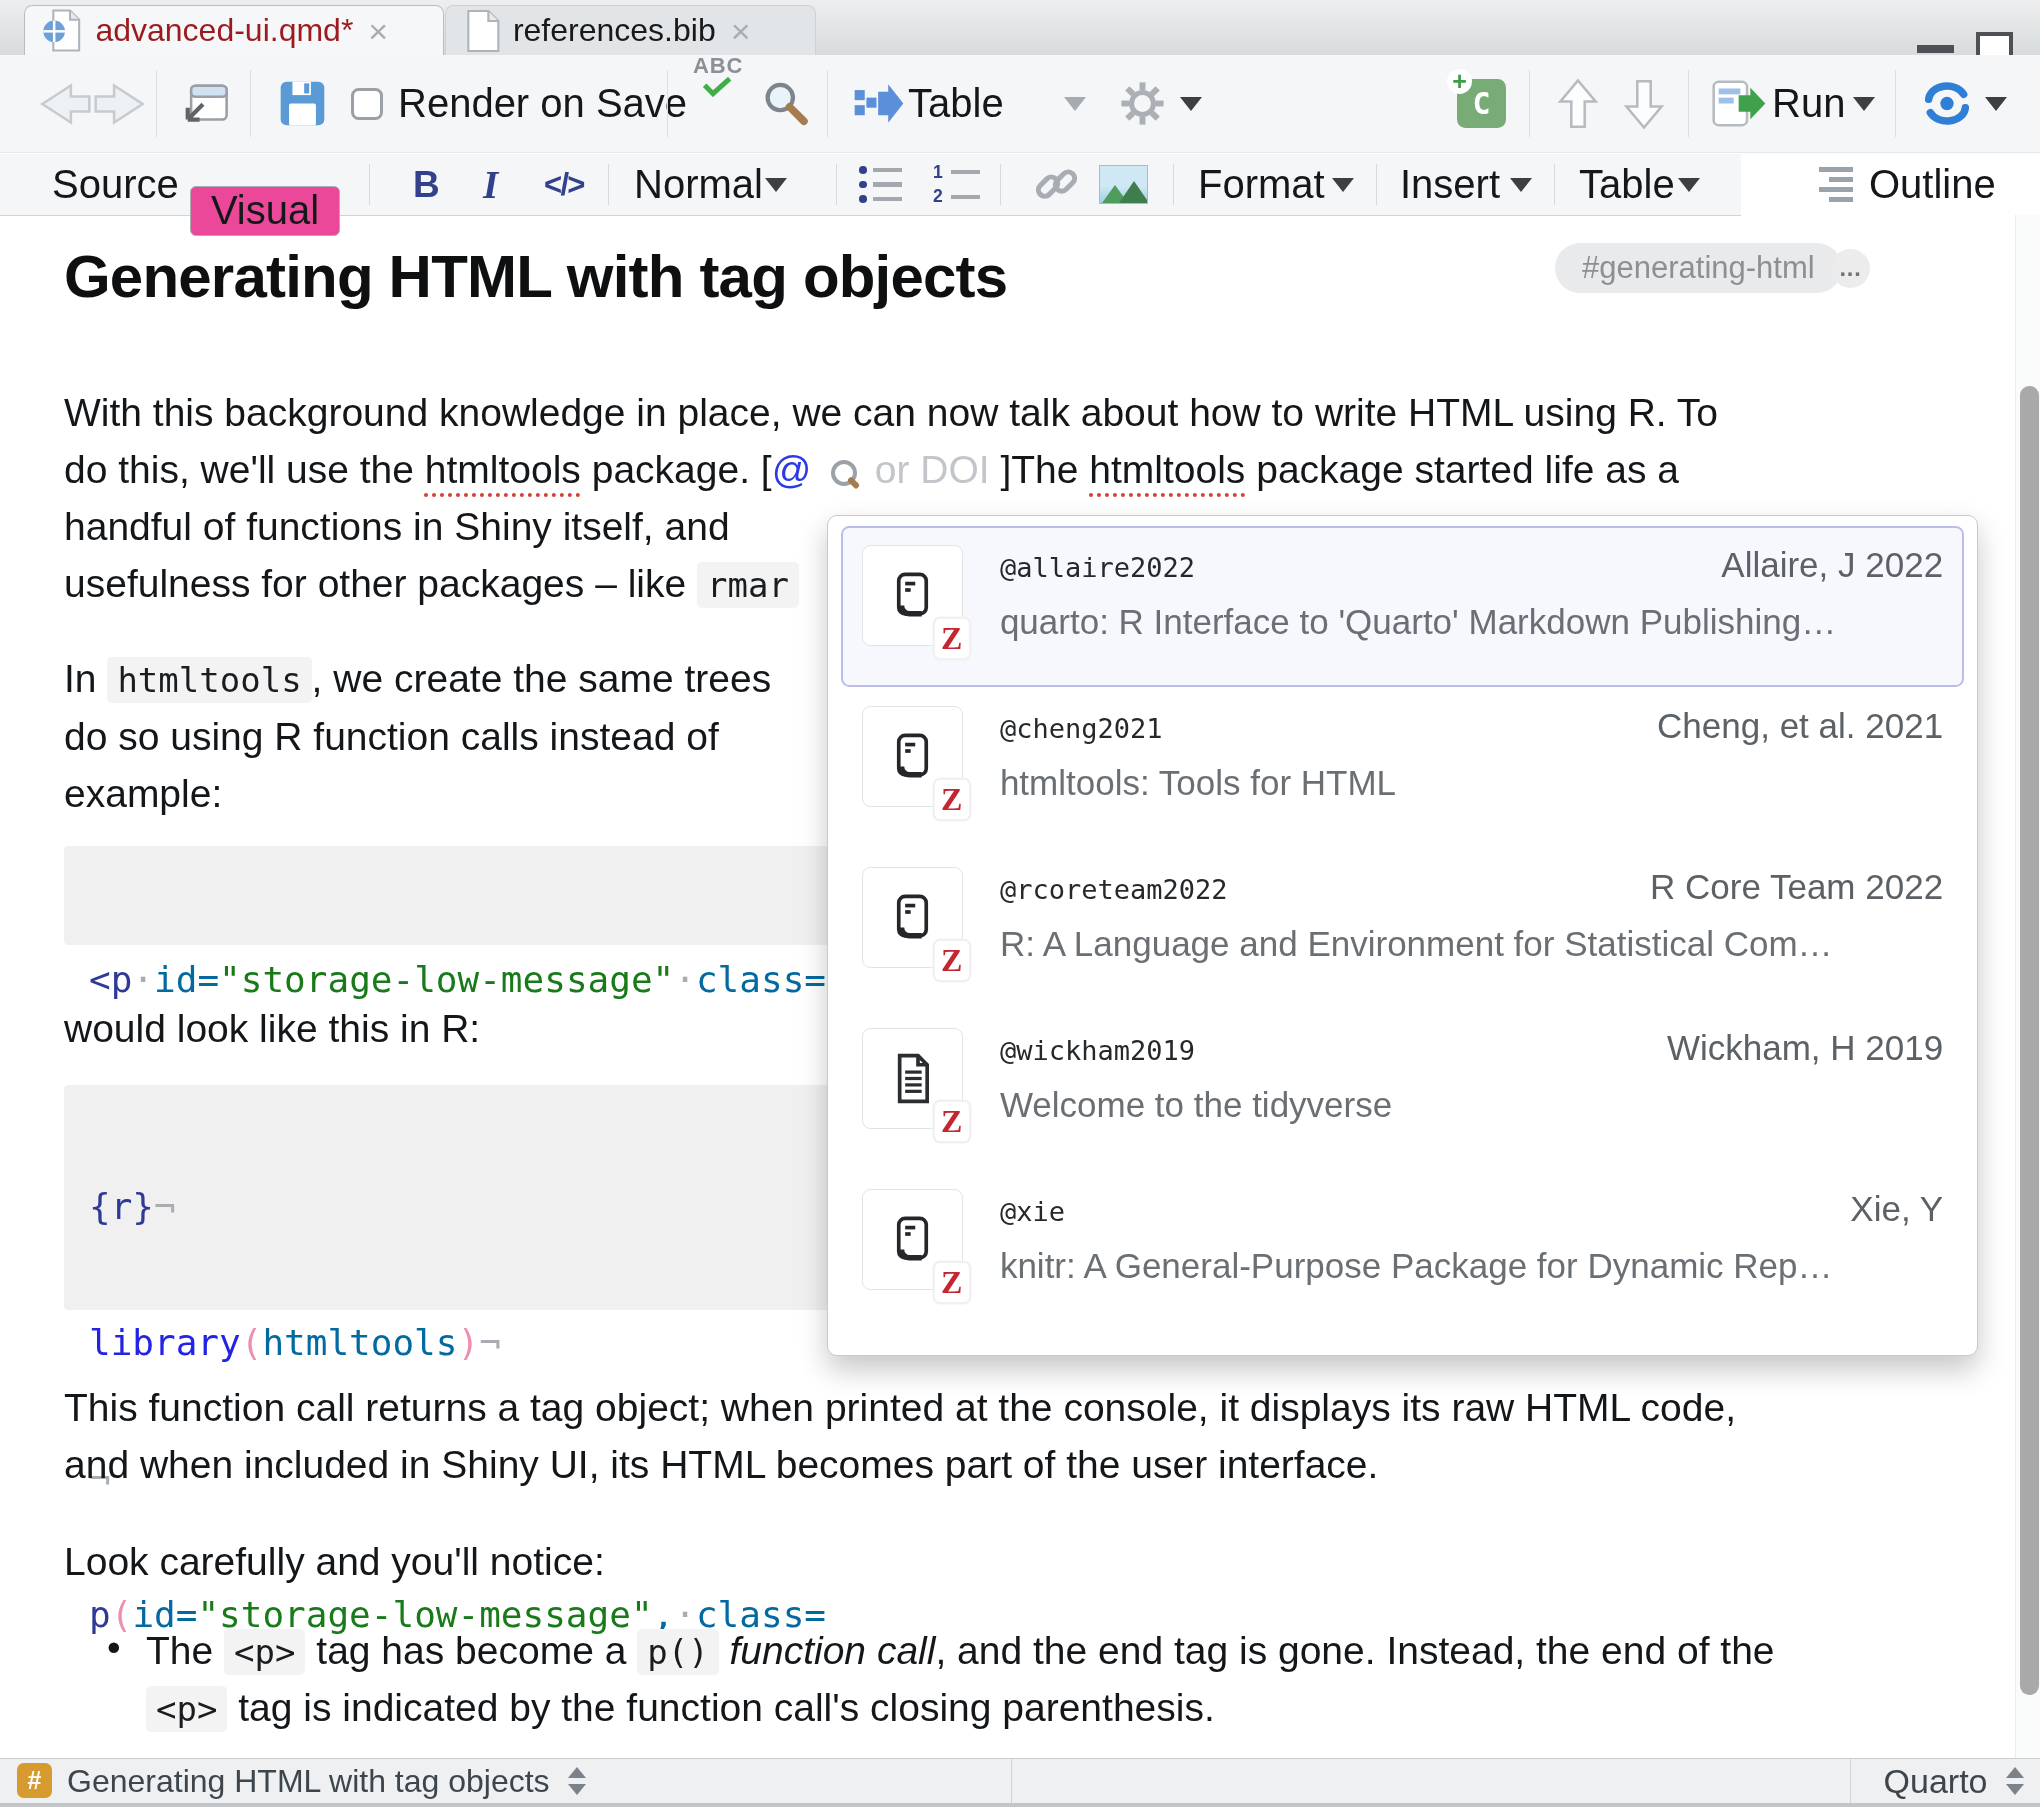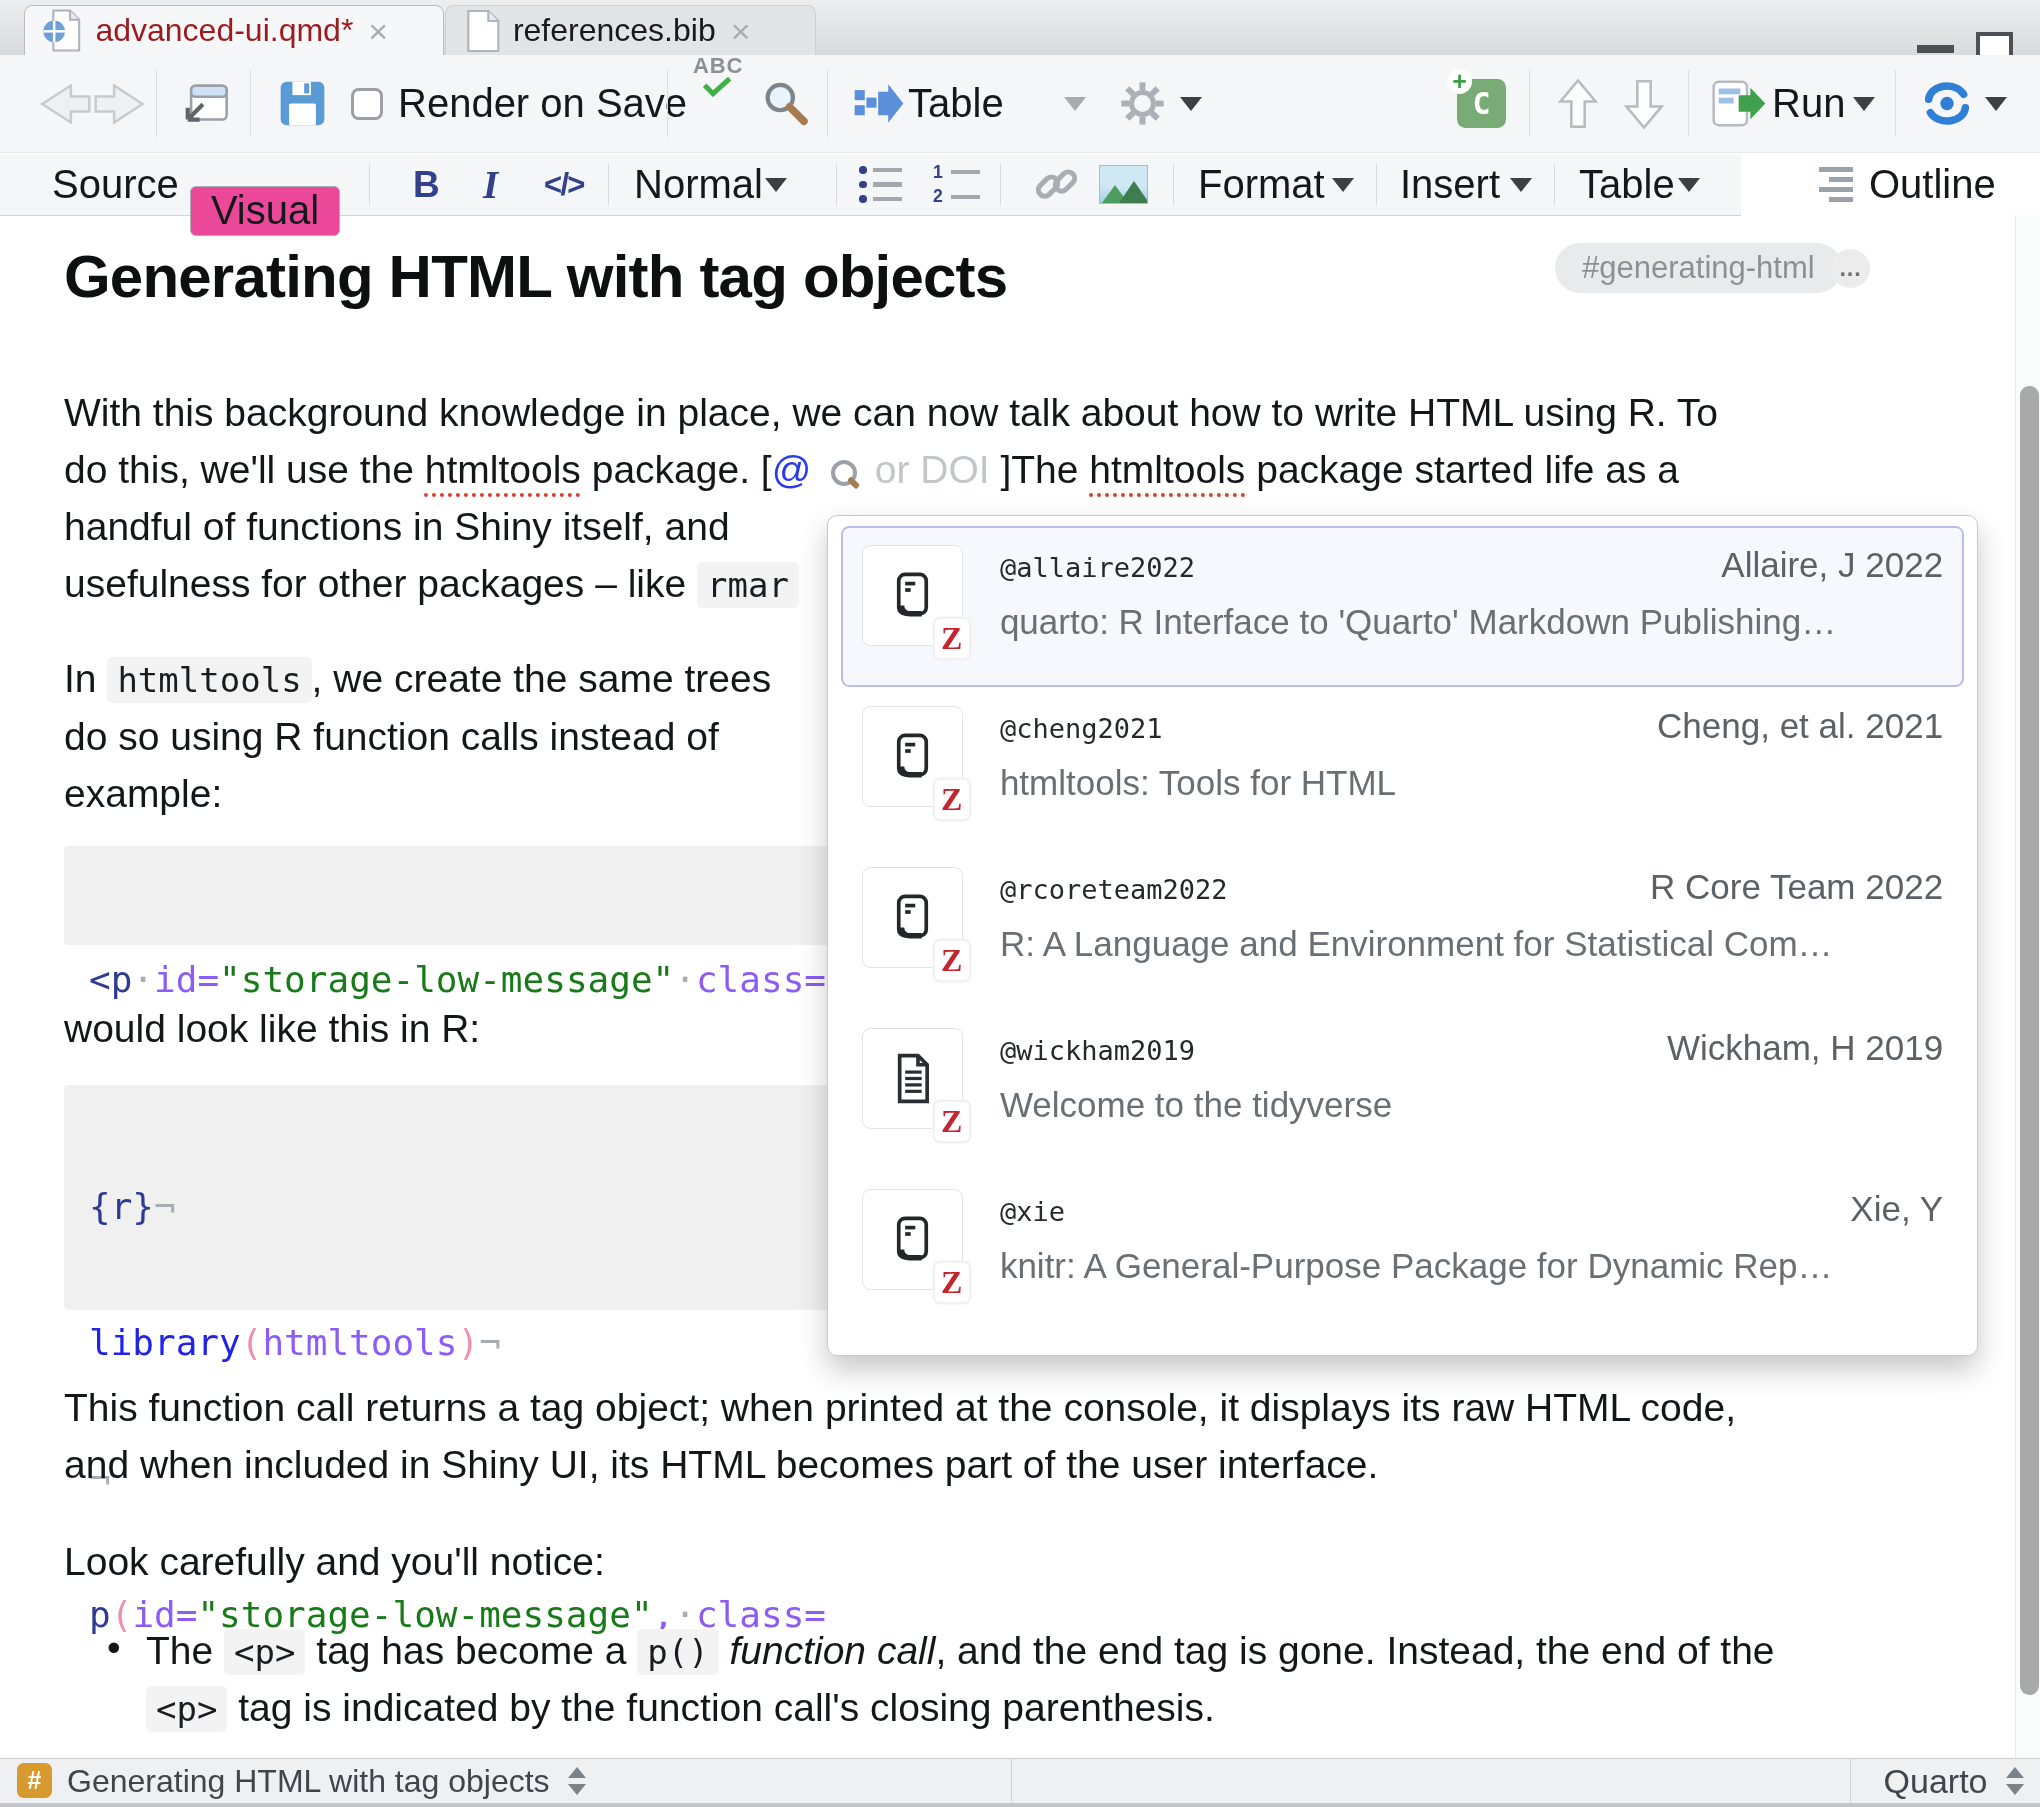--- a/index.html
+++ b/index.html
@@ -78,21 +78,21 @@
   .mag::after{content:"";position:absolute;width:13.4px;height:5.9px;background:#a57b4f;border-radius:2.5px;
               transform:rotate(45deg);right:-5px;bottom:-1.7px;}
   .codeblock{position:absolute;left:64px;width:1901px;background:#f0f0f0;border-radius:4.2px;
              font-family:"DejaVu Sans Mono",monospace;font-size:36px;white-space:pre;z-index:1;box-sizing:border-box;}
   .codeblock .cline{padding-left:25px;line-height:54px;}
   .tok-tag{color:#2f3a96;}
   .tok-fn{color:#2323e6;}
   .tok-paren{color:#ef8fae;}
   .tok-str{color:#187a18;}
   .tok-ws{color:#a9adb2;}
-  .tok-plain{color:#8b5cf6;}
+  .tok-plain{color:#0369a1;}
   .bullet-dot{position:absolute;left:107px;font-size:39px;z-index:1;}
   .bline{left:146px;}
   
   .cite-popup{position:absolute;left:827px;top:515px;width:1151px;height:841px;background:#fff;
               border:1.7px solid #c9c9c9;border-radius:10px;box-shadow:0 13.4px 28.5px rgba(0,0,0,.22);
               z-index:6;padding:10px 0;box-sizing:border-box;}
   .cite-row{height:161px;margin:0 13.4px;border:2.5px solid transparent;border-radius:8.4px;display:flex;
             padding:17px 18.5px;box-sizing:border-box;gap:37px;}
   .cite-row.selected{background:#f7f7fe;border-color:#babde9;}
   .cite-icon{width:99px;height:99px;border:1.7px solid #e3e3e3;border-radius:8.4px;background:#fff;

